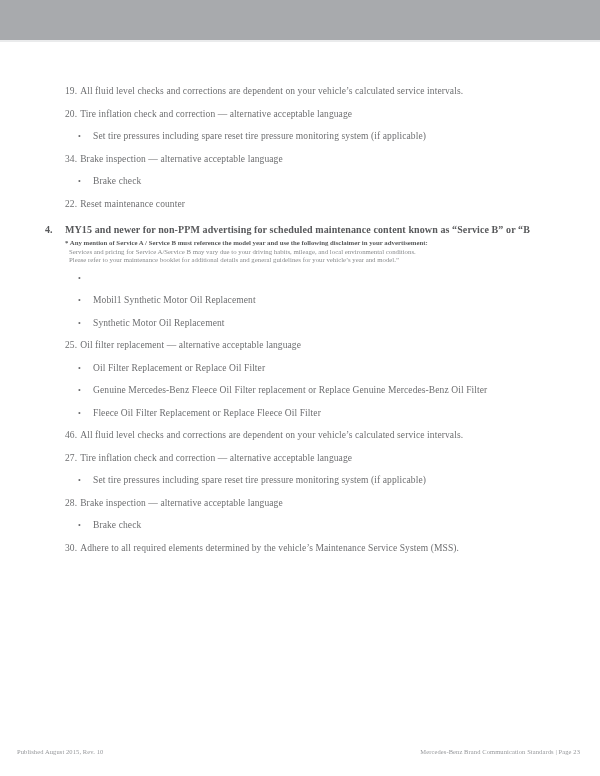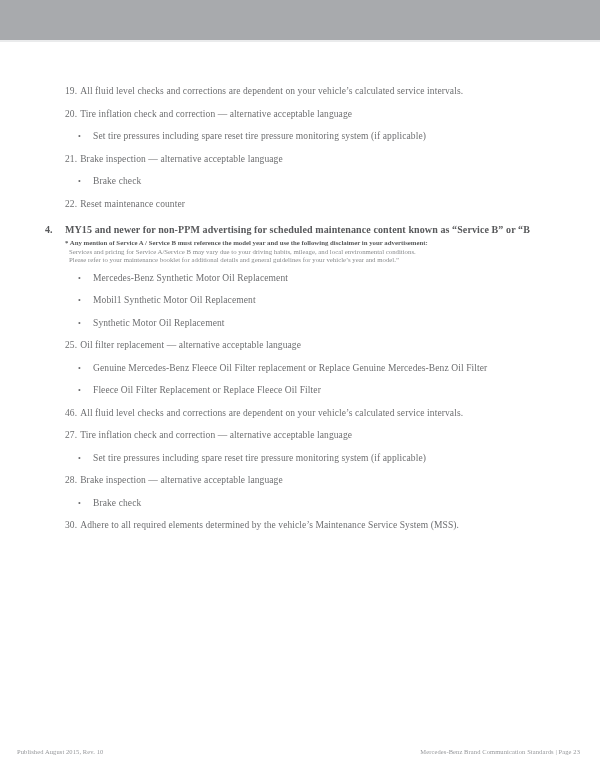--- a/index.html
+++ b/index.html
@@ -38,43 +38,44 @@
 <body>
 
 <div class="page">
   <div class="band"></div>
 
   <div class="content">
     <div>
         <div class="row"><span class="num">19.</span><span class="txt">All fluid level checks and corrections are dependent on your vehicle’s calculated service intervals.</span></div>
         <div class="row"><span class="num">20.</span><span class="txt">Tire inflation check and correction — alternative acceptable language</span></div>
         <div class="row bullet"><span class="dot"></span><span class="txt">Set tire pressures including spare reset tire pressure monitoring system (if applicable)</span></div>
-        <div class="row"><span class="num">21.</span><span class="txt">Brake inspection — alternative acceptable language</span></div>
+        <div class="row"><span class="num">34.</span><span class="txt">Brake inspection — alternative acceptable language</span></div>
         <div class="row bullet"><span class="dot"></span><span class="txt">Brake check</span></div>
         <div class="row"><span class="num">22.</span><span class="txt">Reset maintenance counter</span></div>
       </div>
 
     <div class="heading">
       <span class="hnum">4.</span>
       <div class="htxt">
         <div>MY15 and newer for non-PPM advertising for scheduled maintenance content known as “Service B” or “B</div>
       </div>
     </div>
 
     <div class="footnote">
       <div class="fn-bold">* Any mention of Service A / Service B must reference the model year and use the following disclaimer in your advertisement:</div>
       <div class="fn-line">Services and pricing for Service A/Service B may vary due to your driving habits, mileage, and local environmental conditions.</div>
       <div class="fn-line">Please refer to your maintenance booklet for additional details and general guidelines for your vehicle’s year and model.”</div>
     </div>
 
     <div>
-        <div class="row bullet"><span class="dot"></span><span class="txt">Mercedes-Benz Synthetic Motor Oil Replacement</span></div>
+        <div class="row bullet"><span class="dot"></span></div>
         <div class="row bullet"><span class="dot"></span><span class="txt">Mobil1 Synthetic Motor Oil Replacement</span></div>
         <div class="row bullet"><span class="dot"></span><span class="txt">Synthetic Motor Oil Replacement</span></div>
         <div class="row"><span class="num">25.</span><span class="txt">Oil filter replacement — alternative acceptable language</span></div>
+        <div class="row bullet"><span class="dot"></span><span class="txt">Oil Filter Replacement or Replace Oil Filter</span></div>
         <div class="row bullet"><span class="dot"></span><span class="txt">Genuine Mercedes-Benz Fleece Oil Filter replacement or Replace Genuine Mercedes-Benz Oil Filter</span></div>
         <div class="row bullet"><span class="dot"></span><span class="txt">Fleece Oil Filter Replacement or Replace Fleece Oil Filter</span></div>
         <div class="row"><span class="num">46.</span><span class="txt">All fluid level checks and corrections are dependent on your vehicle’s calculated service intervals.</span></div>
         <div class="row"><span class="num">27.</span><span class="txt">Tire inflation check and correction — alternative acceptable language</span></div>
         <div class="row bullet"><span class="dot"></span><span class="txt">Set tire pressures including spare reset tire pressure monitoring system (if applicable)</span></div>
         <div class="row"><span class="num">28.</span><span class="txt">Brake inspection — alternative acceptable language</span></div>
         <div class="row bullet"><span class="dot"></span><span class="txt">Brake check</span></div>
         <div class="row"><span class="num">30.</span><span class="txt">Adhere to all required elements determined by the vehicle’s Maintenance Service System (MSS).</span></div>
       </div>
   </div>

